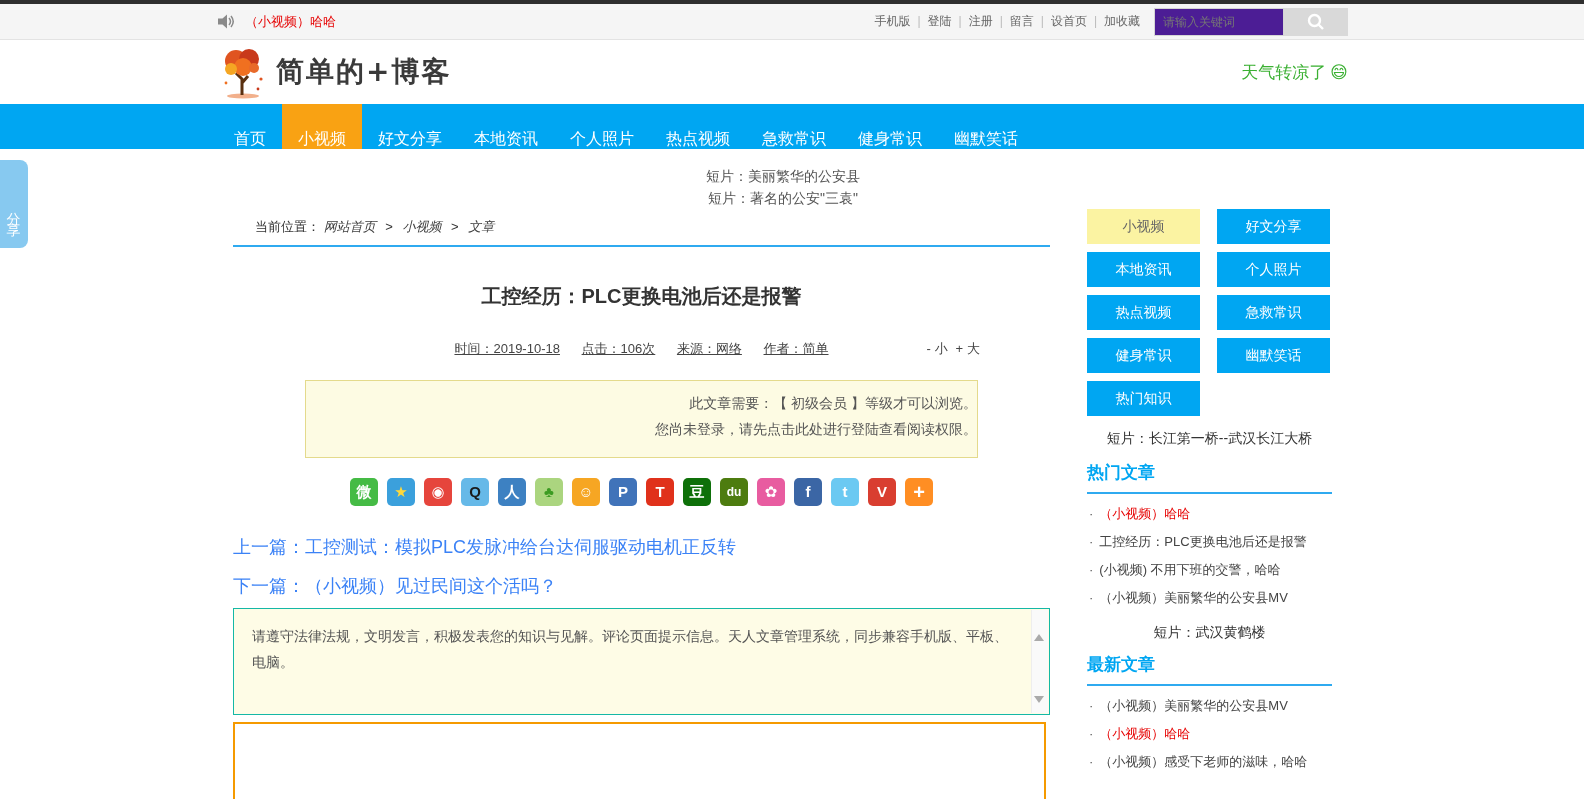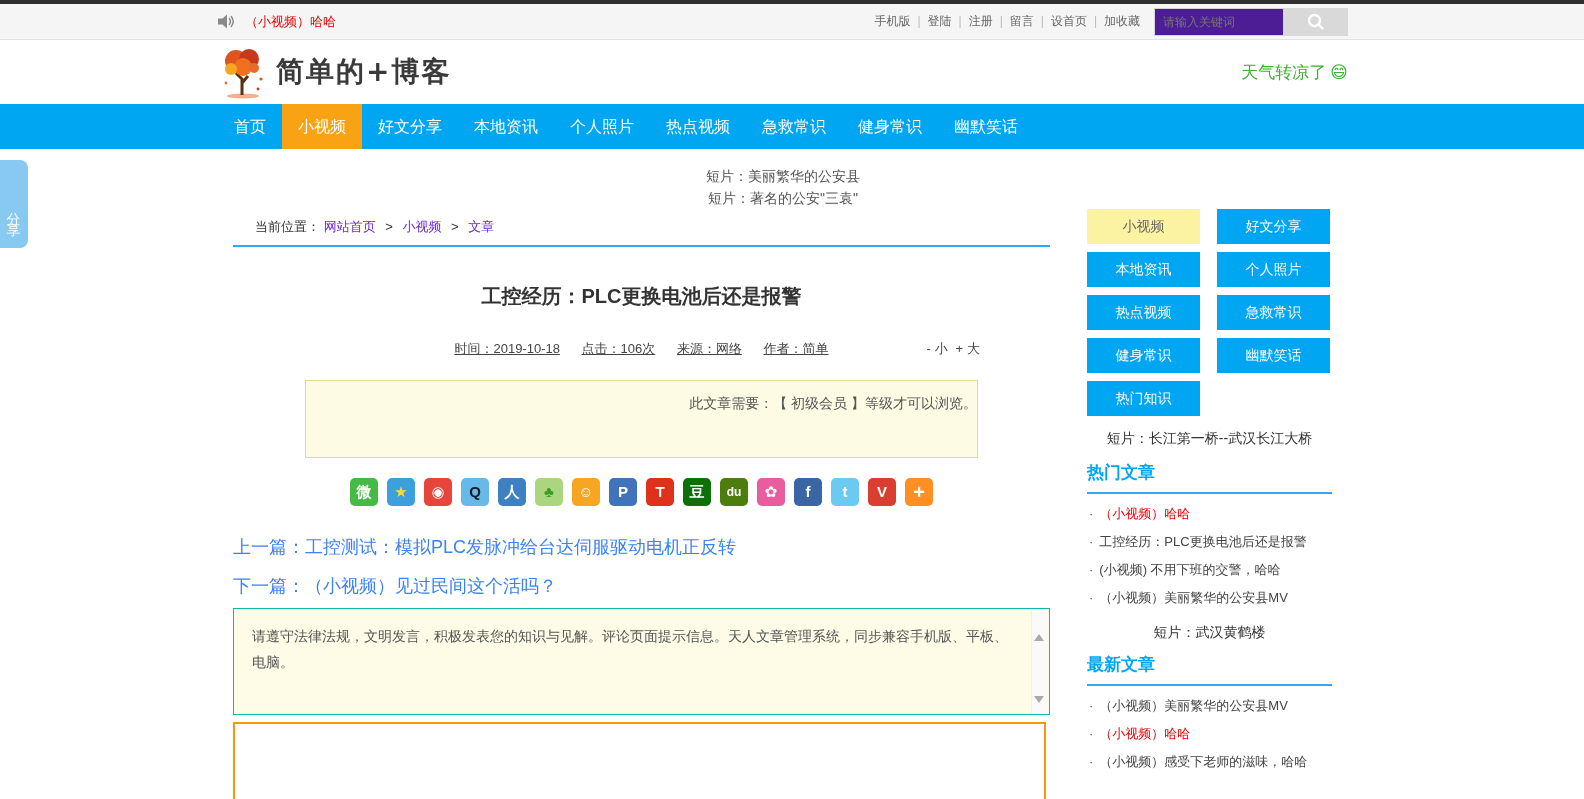--- a/index.html
+++ b/index.html
@@ -27,40 +27,40 @@
   .header { height:64px; background:#fff; }
   .header .container { height:100%; display:flex; align-items:center; justify-content:space-between; }
   .logo { display:flex; align-items:center; gap:8px; cursor:pointer; }
   .site-name { font-size:28px; font-weight:bold; color:#3A3A3A; letter-spacing:2px;
      font-family:"DejaVu Sans","Liberation Sans",sans-serif; }
   .weather { font-size:17px; color:#3BB033; display:flex; align-items:center; gap:4px; }
 
   
   .nav { height:45px; background:#00A6F2; }
   .nav .container { display:flex; height:100%; }
-  .nav-item { display:block; height:45px; line-height:45px; padding:0 16px; color:#fff;
+  .nav-item { display:block; height:45px; line-height:45px; padding:12px 16px; color:#fff;
      font-size:16px; text-decoration:none; cursor:pointer; }
   .nav-item.active { background:#F9A213; }
 
   
   .share-tab { position:absolute; left:0; top:160px; width:28px; height:88px; background:#87C9F0;
      border-radius:0 8px 8px 0; color:#fff; font-size:14px; writing-mode:vertical-lr;
      text-align:center; line-height:28px; letter-spacing:10px; padding-top:14px; cursor:pointer; }
 
   
   .marquee { padding-top:16px; height:60px; text-align:center; font-size:14px; color:#555; line-height:22px; }
   .marquee div { cursor:pointer; }
   .main-row { display:flex; align-items:flex-start; }
   .content { width:817px; margin-left:15px; }
   .sidebar { width:245px; margin-left:37px; }
 
   
   .breadcrumb { padding:6px 0 6px 22px; line-height:24px; font-size:13px; color:#333;
      border-bottom:2px solid #2FAAF0; }
-  .breadcrumb a { color:#6d28d9; text-decoration:none; cursor:pointer; }
+  .breadcrumb a { color:#404040; text-decoration:none; cursor:pointer;font-style:italic; }
   .crumb-sep { margin:0 6px; color:#333; }
 
   
   .article-title { margin-top:36px; text-align:center; font-size:20px; font-weight:bold; color:#333; }
   .meta { margin-top:30px; position:relative; text-align:center; font-size:13px; color:#444; height:16px; }
   .meta span.m-item { margin:0 9px;text-decoration:underline; }
   .font-ctl { position:absolute; right:70px; top:0; font-size:13px; color:#444; }
   .font-ctl span { margin-left:4px; cursor:pointer; }
   .notice { margin:24px 72px 0; height:78px; background:#FDFBE3; border:1px solid #E4DA8C;
      text-align:right; font-size:14px; color:#555; padding-top:13px; }
@@ -210,20 +210,21 @@
         <span class="m-item">来源：网络</span>
         <span class="m-item">作者：简单</span>
         <span class="font-ctl">
           <span>-</span><span>小</span>
           <span>+</span><span>大</span>
         </span>
       </div>
 
       <div class="notice">
         <p>此文章需要：【 初级会员 】等级才可以浏览。</p>
+        <p>您尚未登录，请先点击此处进行登陆查看阅读权限。</p>
       </div>
 
       <div class="share-row">
         <span class="s-icon" style="background: rgb(69, 187, 69); color: rgb(255, 255, 255);">微</span>
         <span class="s-icon" style="background: rgb(59, 160, 220); color: rgb(255, 216, 59);">★</span>
         <span class="s-icon" style="background: rgb(230, 69, 60); color: rgb(255, 255, 255);">◉</span>
         <span class="s-icon" style="background: rgb(102, 185, 232); color: rgb(26, 26, 26);">Q</span>
         <span class="s-icon" style="background: rgb(61, 129, 194); color: rgb(255, 255, 255);">人</span>
         <span class="s-icon" style="background: rgb(171, 213, 127); color: rgb(60, 155, 34);">♣</span>
         <span class="s-icon" style="background: rgb(246, 166, 35); color: rgb(255, 255, 255);">☺</span>

